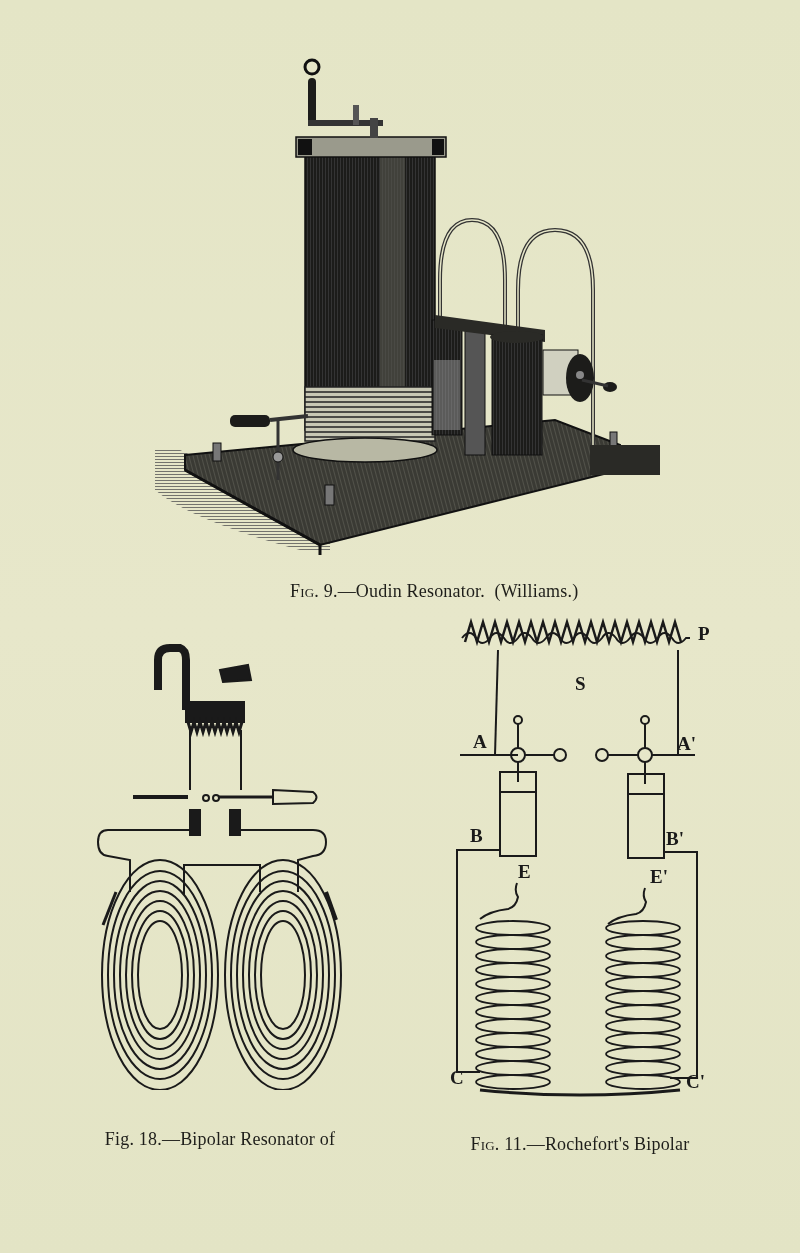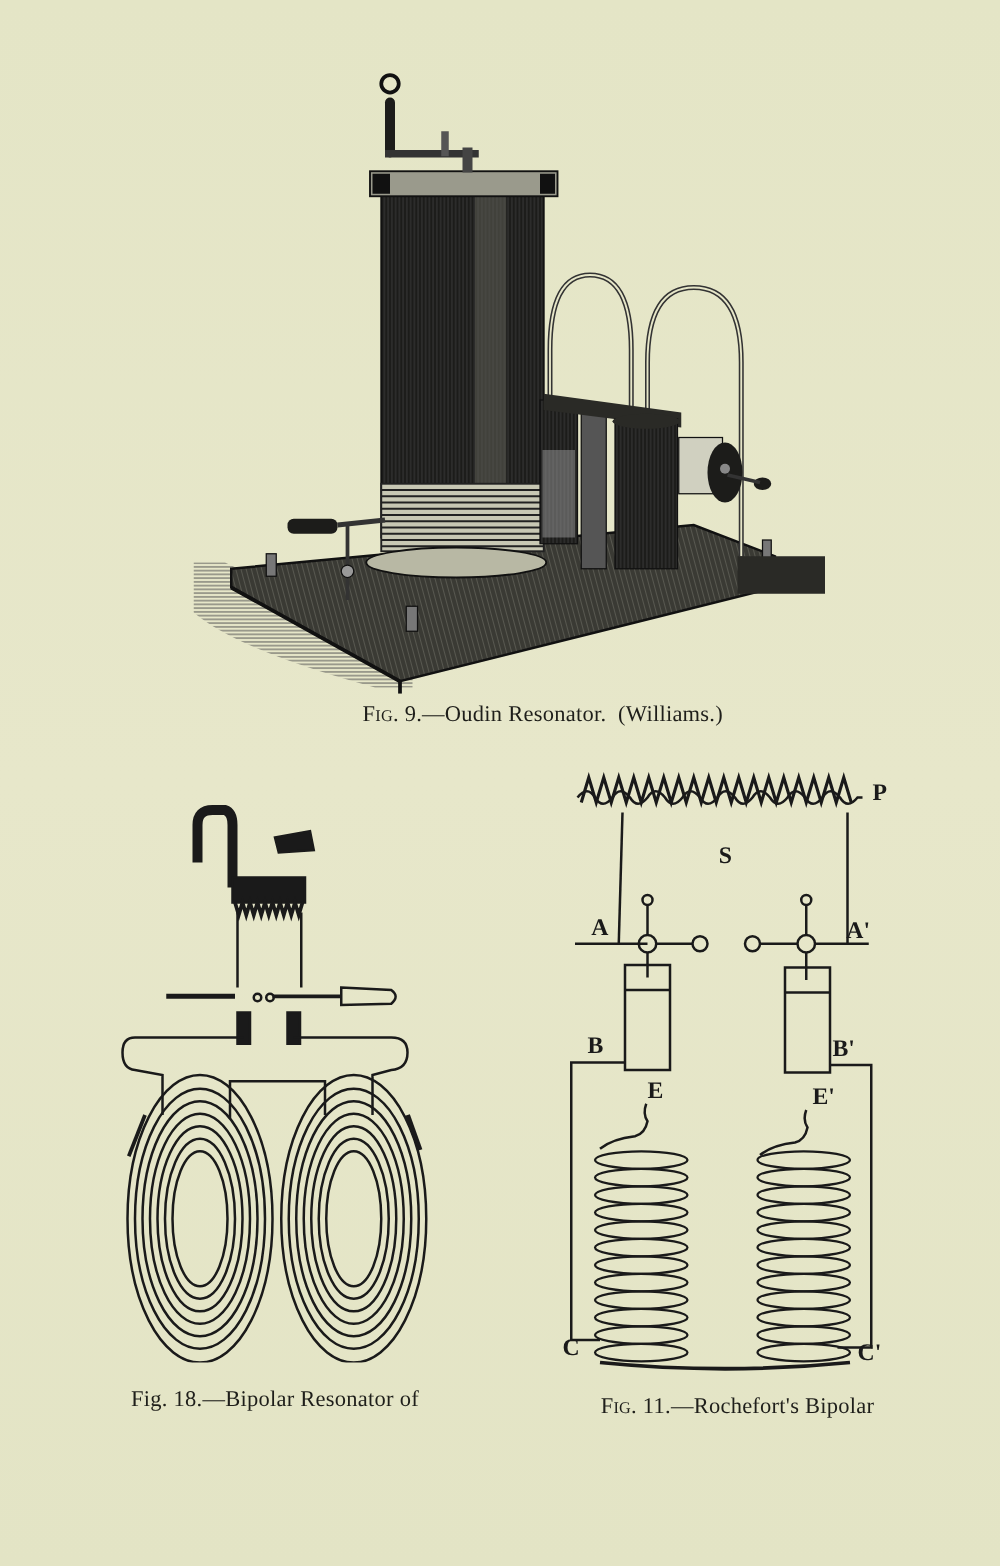--- a/index.html
+++ b/index.html
@@ -1,27 +1,27 @@
 <!DOCTYPE html>
 <html><head>
 <meta charset="utf-8">
 <style>
   html, body { margin: 0; padding: 0; }
   body { width: 800px; height: 1253px; background: #e6e6c8; position: relative; overflow: hidden; font-family: "Liberation Serif", "DejaVu Serif", serif; color: #1e1e1a; }
   .page { position: absolute; inset: 0; background: linear-gradient(180deg, #e4e5c6 0%, #e7e7ca 50%, #e3e4c5 100%); }
   .fig { position: absolute; }
   .fig svg { display: block; }
-  .caption { position: absolute; font-size: 18px; line-height: 19px; text-align: center; letter-spacing: 0.2px; }
+  .caption { position: absolute; font-size: 18px; line-height: 19px; text-align: center; letter-spacing: 0.2px; margin-top: 20px; }
   .sc { font-variant: small-caps; }
   #fig9 { left: 150px; top: 50px; width: 520px; height: 505px; }
   #cap9 { left: 290px; top: 562px; width: 320px; text-align: left; }
   #fig10 { left: 88px; top: 630px; width: 275px; height: 460px; }
   #cap10 { left: 70px; top: 1110px; width: 300px; }
   #fig11 { left: 440px; top: 610px; width: 290px; height: 490px; }
-  #cap11 { left: 440px; top: 1115px; width: 300px; text-align: center; }
+  #cap11 { left: 430px; top: 1115px; width: 300px; text-align: center; }
   .lbl { font-family: "Liberation Serif", serif; font-weight: bold; font-size: 19px; fill: #1a1a1a; }
 </style>
 </head>
 <body>
 
 <div class="page">
 
   <div class="fig" id="fig9">
     <svg width="520" height="505" viewBox="0 0 520 505">
       <defs>

